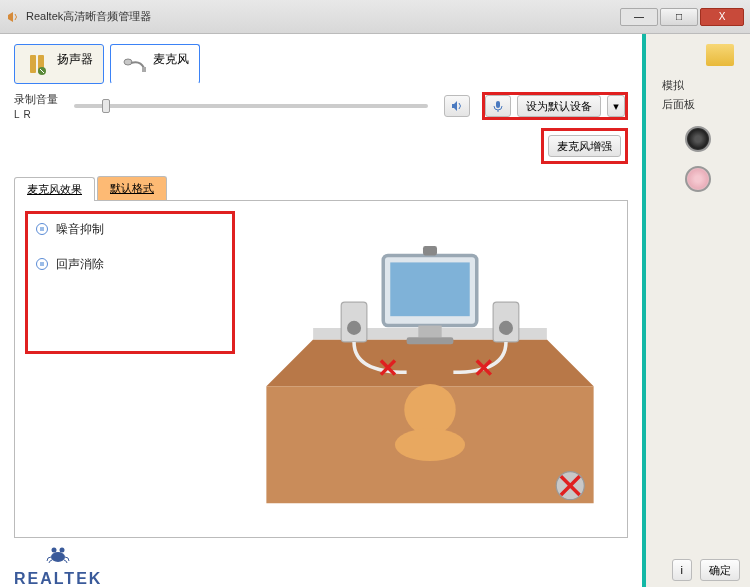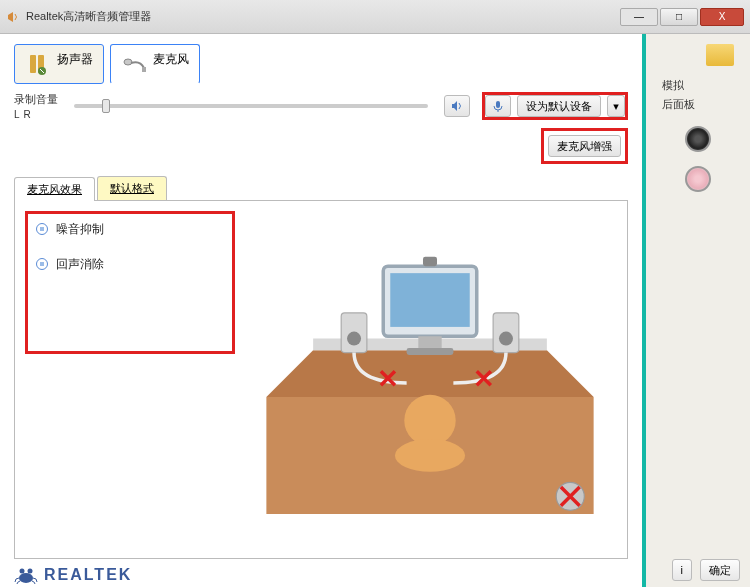--- a/index.html
+++ b/index.html
@@ -32,35 +32,35 @@
     .icon-btn { width: 26px; height: 22px; border: 1px solid #bbb; background: linear-gradient(#f8f8f8,#e4e4e4); border-radius: 3px; display: flex; align-items: center; justify-content: center; cursor: pointer; font-size: 12px; }
     .text-btn { height: 22px; padding: 0 8px; border: 1px solid #bbb; background: linear-gradient(#f8f8f8,#e4e4e4); border-radius: 3px; font-size: 11px; cursor: pointer; display:flex; align-items:center; }
     .dd-btn { width: 18px; padding:0; justify-content:center; }
 
     .red-box-1 { border: 3px solid #e02020; display: flex; gap: 6px; }
 
     .boost-row { display: flex; justify-content: flex-end; margin: 6px 0 6px 0; align-items: flex-end; }
     .boost-box { border: 3px solid #e02020; padding: 4px; margin-top:-4px;}
 
     .sub-tabs { display: flex; gap: 0; border-bottom: 1px solid #bbb; margin-top:6px;text-decoration:underline; }
-    .sub-tab { padding: 4px 12px; font-size: 11px; border: 1px solid #bbb; border-bottom: none; background: #fef9c3; cursor: pointer; margin-right: 2px; border-radius: 3px 3px 0 0; }
+    .sub-tab { padding: 4px 12px; font-size: 11px; border: 1px solid #bbb; border-bottom: none; background: #fdba74; cursor: pointer; margin-right: 2px; border-radius: 3px 3px 0 0; }
     .sub-tab.active { background: #fff; position: relative; top: 1px; }
 
     .panel { flex: 1; border: 1px solid #bbb; border-top: none; background: #fff; display: flex; padding: 10px; gap: 8px; }
     .opts { width: 210px; }
     .opts-red { border: 3px solid #e02020; padding: 7px 8px 60px 8px; }
     .opt { display: flex; align-items: flex-start; gap: 8px; margin-bottom: 18px; font-size: 12px; }
     .opt .radio { width: 12px; height: 12px; border: 1px solid #5b8cd6; border-radius: 50%; margin-top: 2px; background: radial-gradient(#9bbce8 30%, #fff 35%); flex-shrink:0; }
     .opt-text { font-size: 12px; color: #222; line-height: 1.4; }
 
     .illus { flex: 1; position: relative; display:flex; align-items:center; justify-content:center; }
     .desk-svg { width: 100%; height: 100%; }
 
     .footer { display: flex; align-items: center; padding: 6px 0; }
-    .logo { display: flex; align-items: center; gap: 6px; color: #3a5a9a; font-weight: bold; letter-spacing: 2px; font-size: 16px; font-family: Georgia, serif; }
+    .logo { display: flex; align-items: center; gap: 6px; color: #3a5a9a; font-weight: bold; letter-spacing: 2px; font-size: 16px; font-family: Georgia, serif; flex-direction: column; }
     .logo .crab { width: 24px; height: 20px; }
 
     .side .folder { width: 28px; height: 22px; background: linear-gradient(#f7d776,#e8b93a); border-radius: 2px; margin-left: auto; margin-bottom: 12px; }
     .side .lbl { font-size: 11px; color: #333; margin-bottom: 4px; }
     .side .jack { width: 26px; height: 26px; border-radius: 50%; margin: 14px auto; border: 2px solid #999; }
     .side .jack.black { background: radial-gradient(#555 20%, #222 60%, #666 100%); }
     .side .jack.pink { background: radial-gradient(#f5c8d0 20%, #eab0bb 60%, #ddd 100%); }
 
     .bottom-btns { position:absolute; bottom:6px; right:10px; display:flex; gap:8px; }
     .bottom-btns .text-btn{ background:linear-gradient(#fdfdfd,#e7e7e7); }

